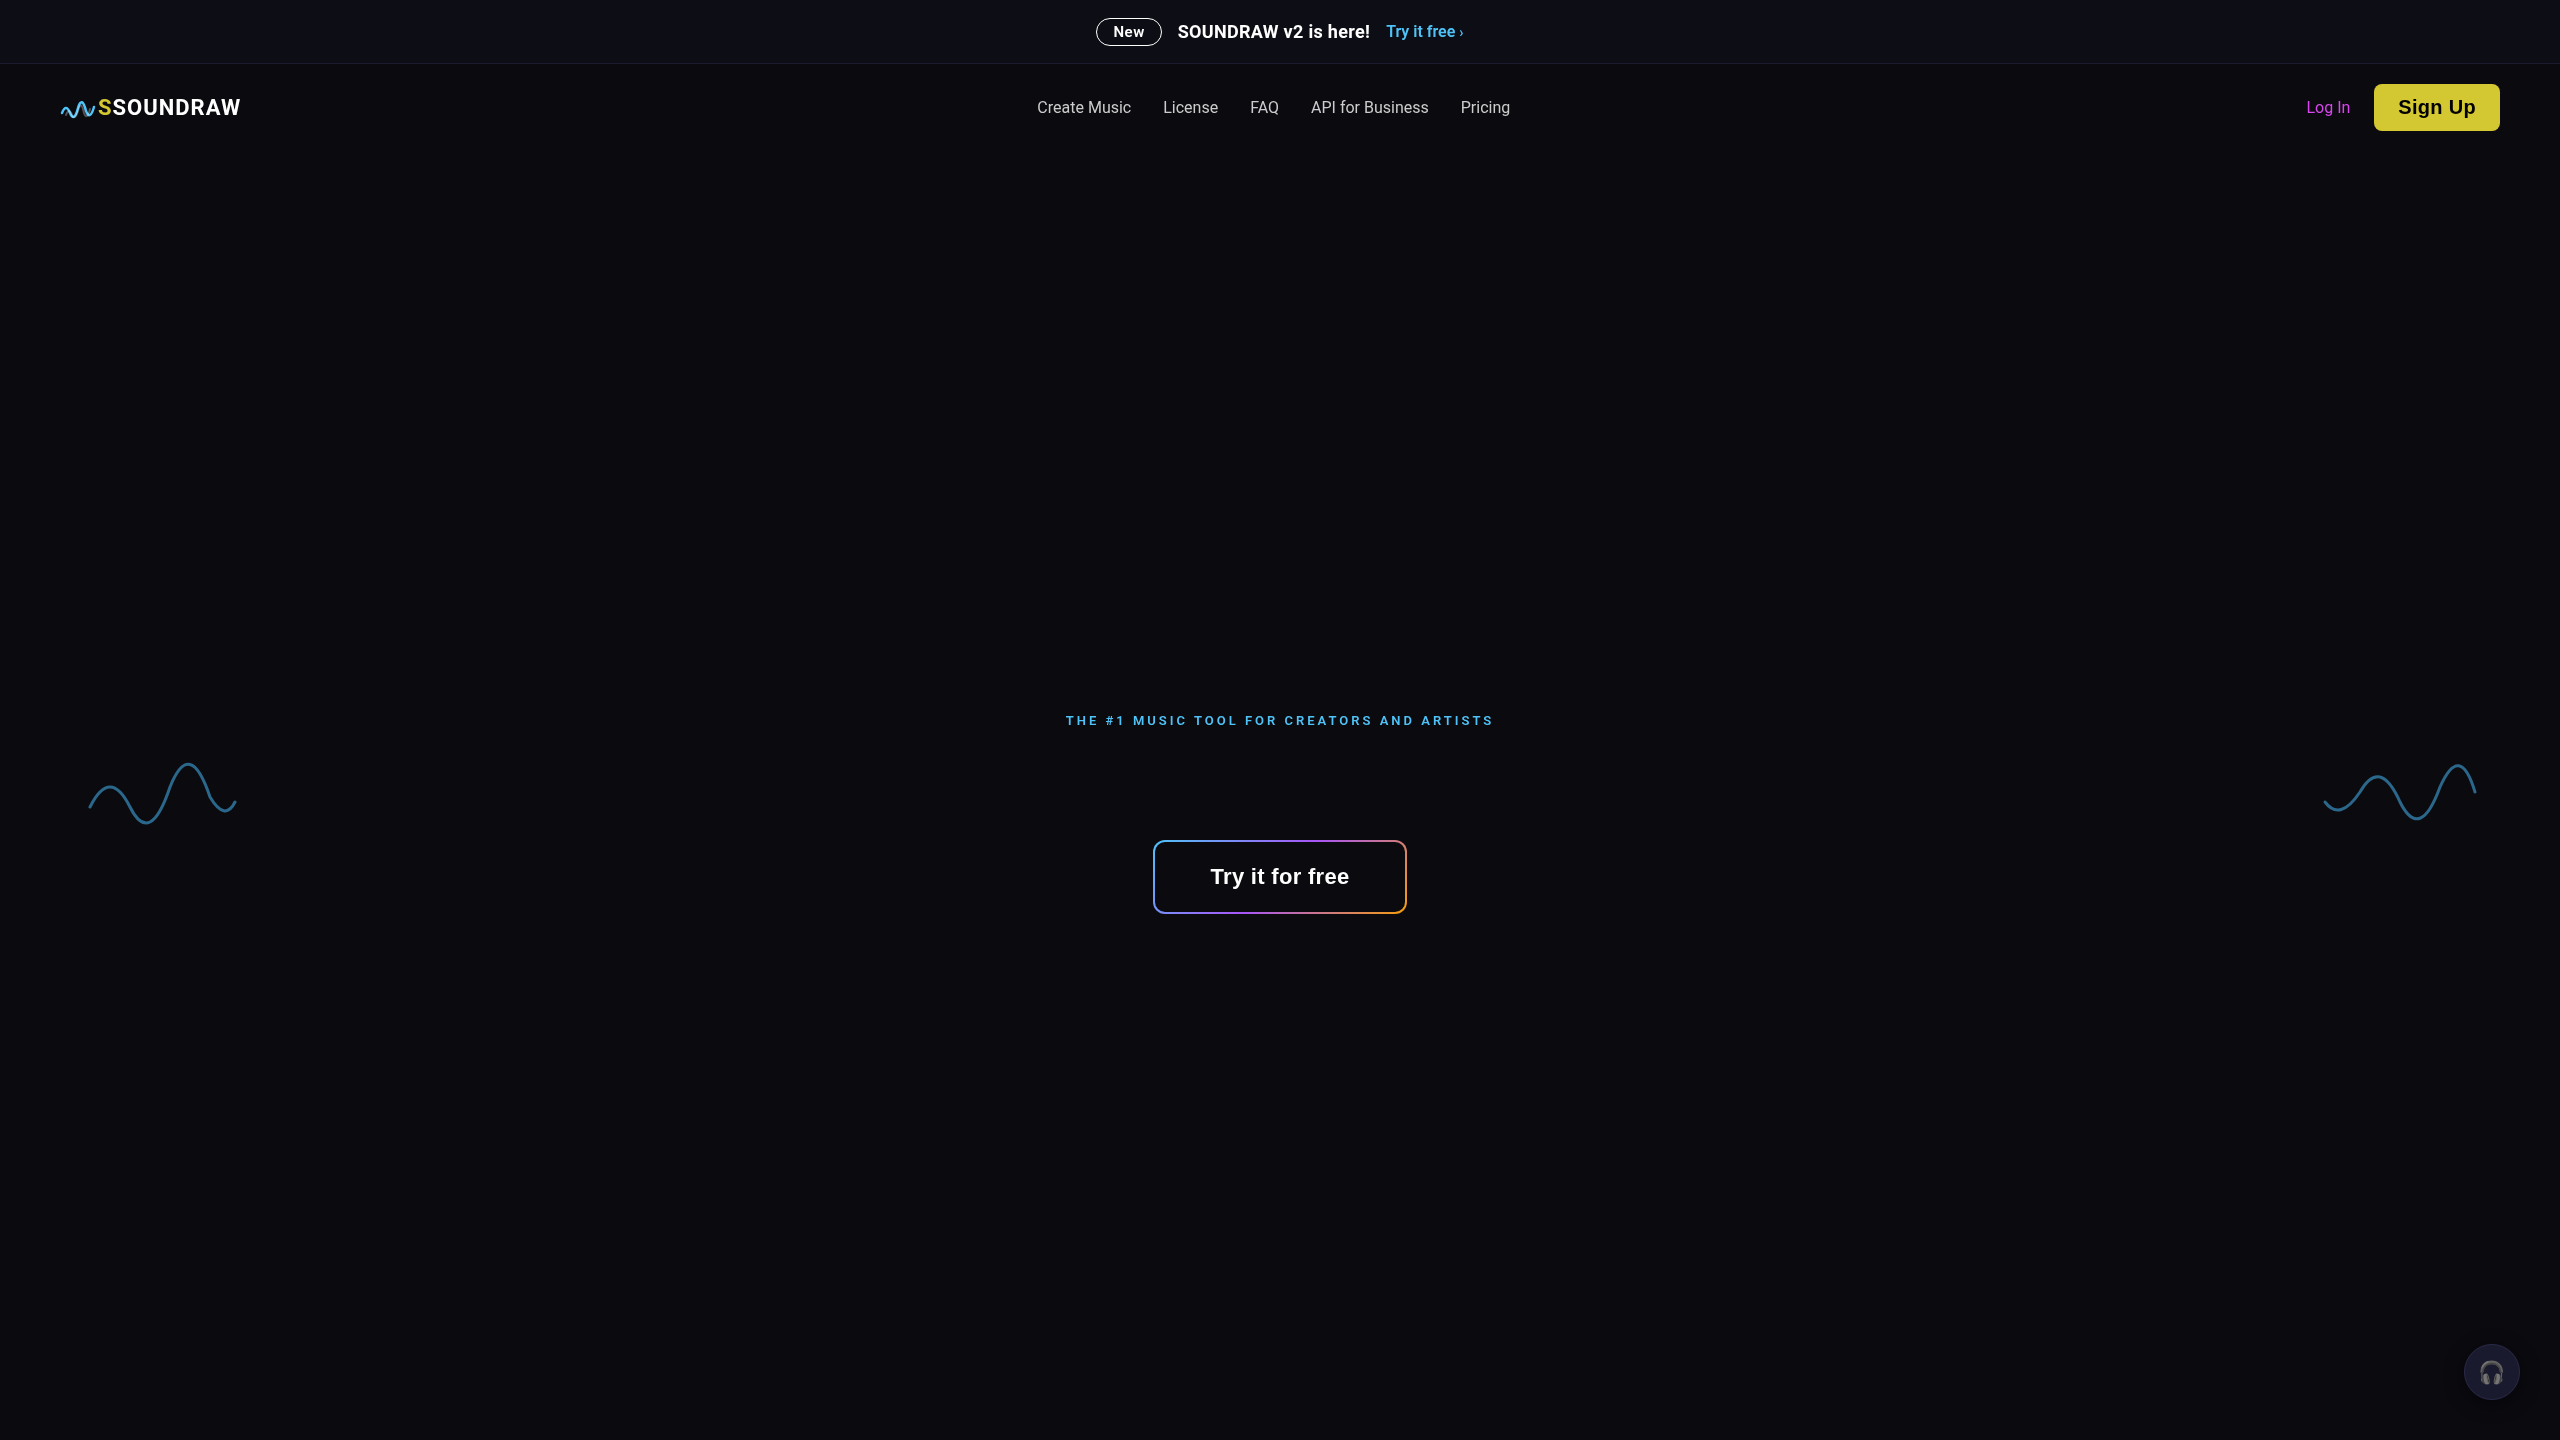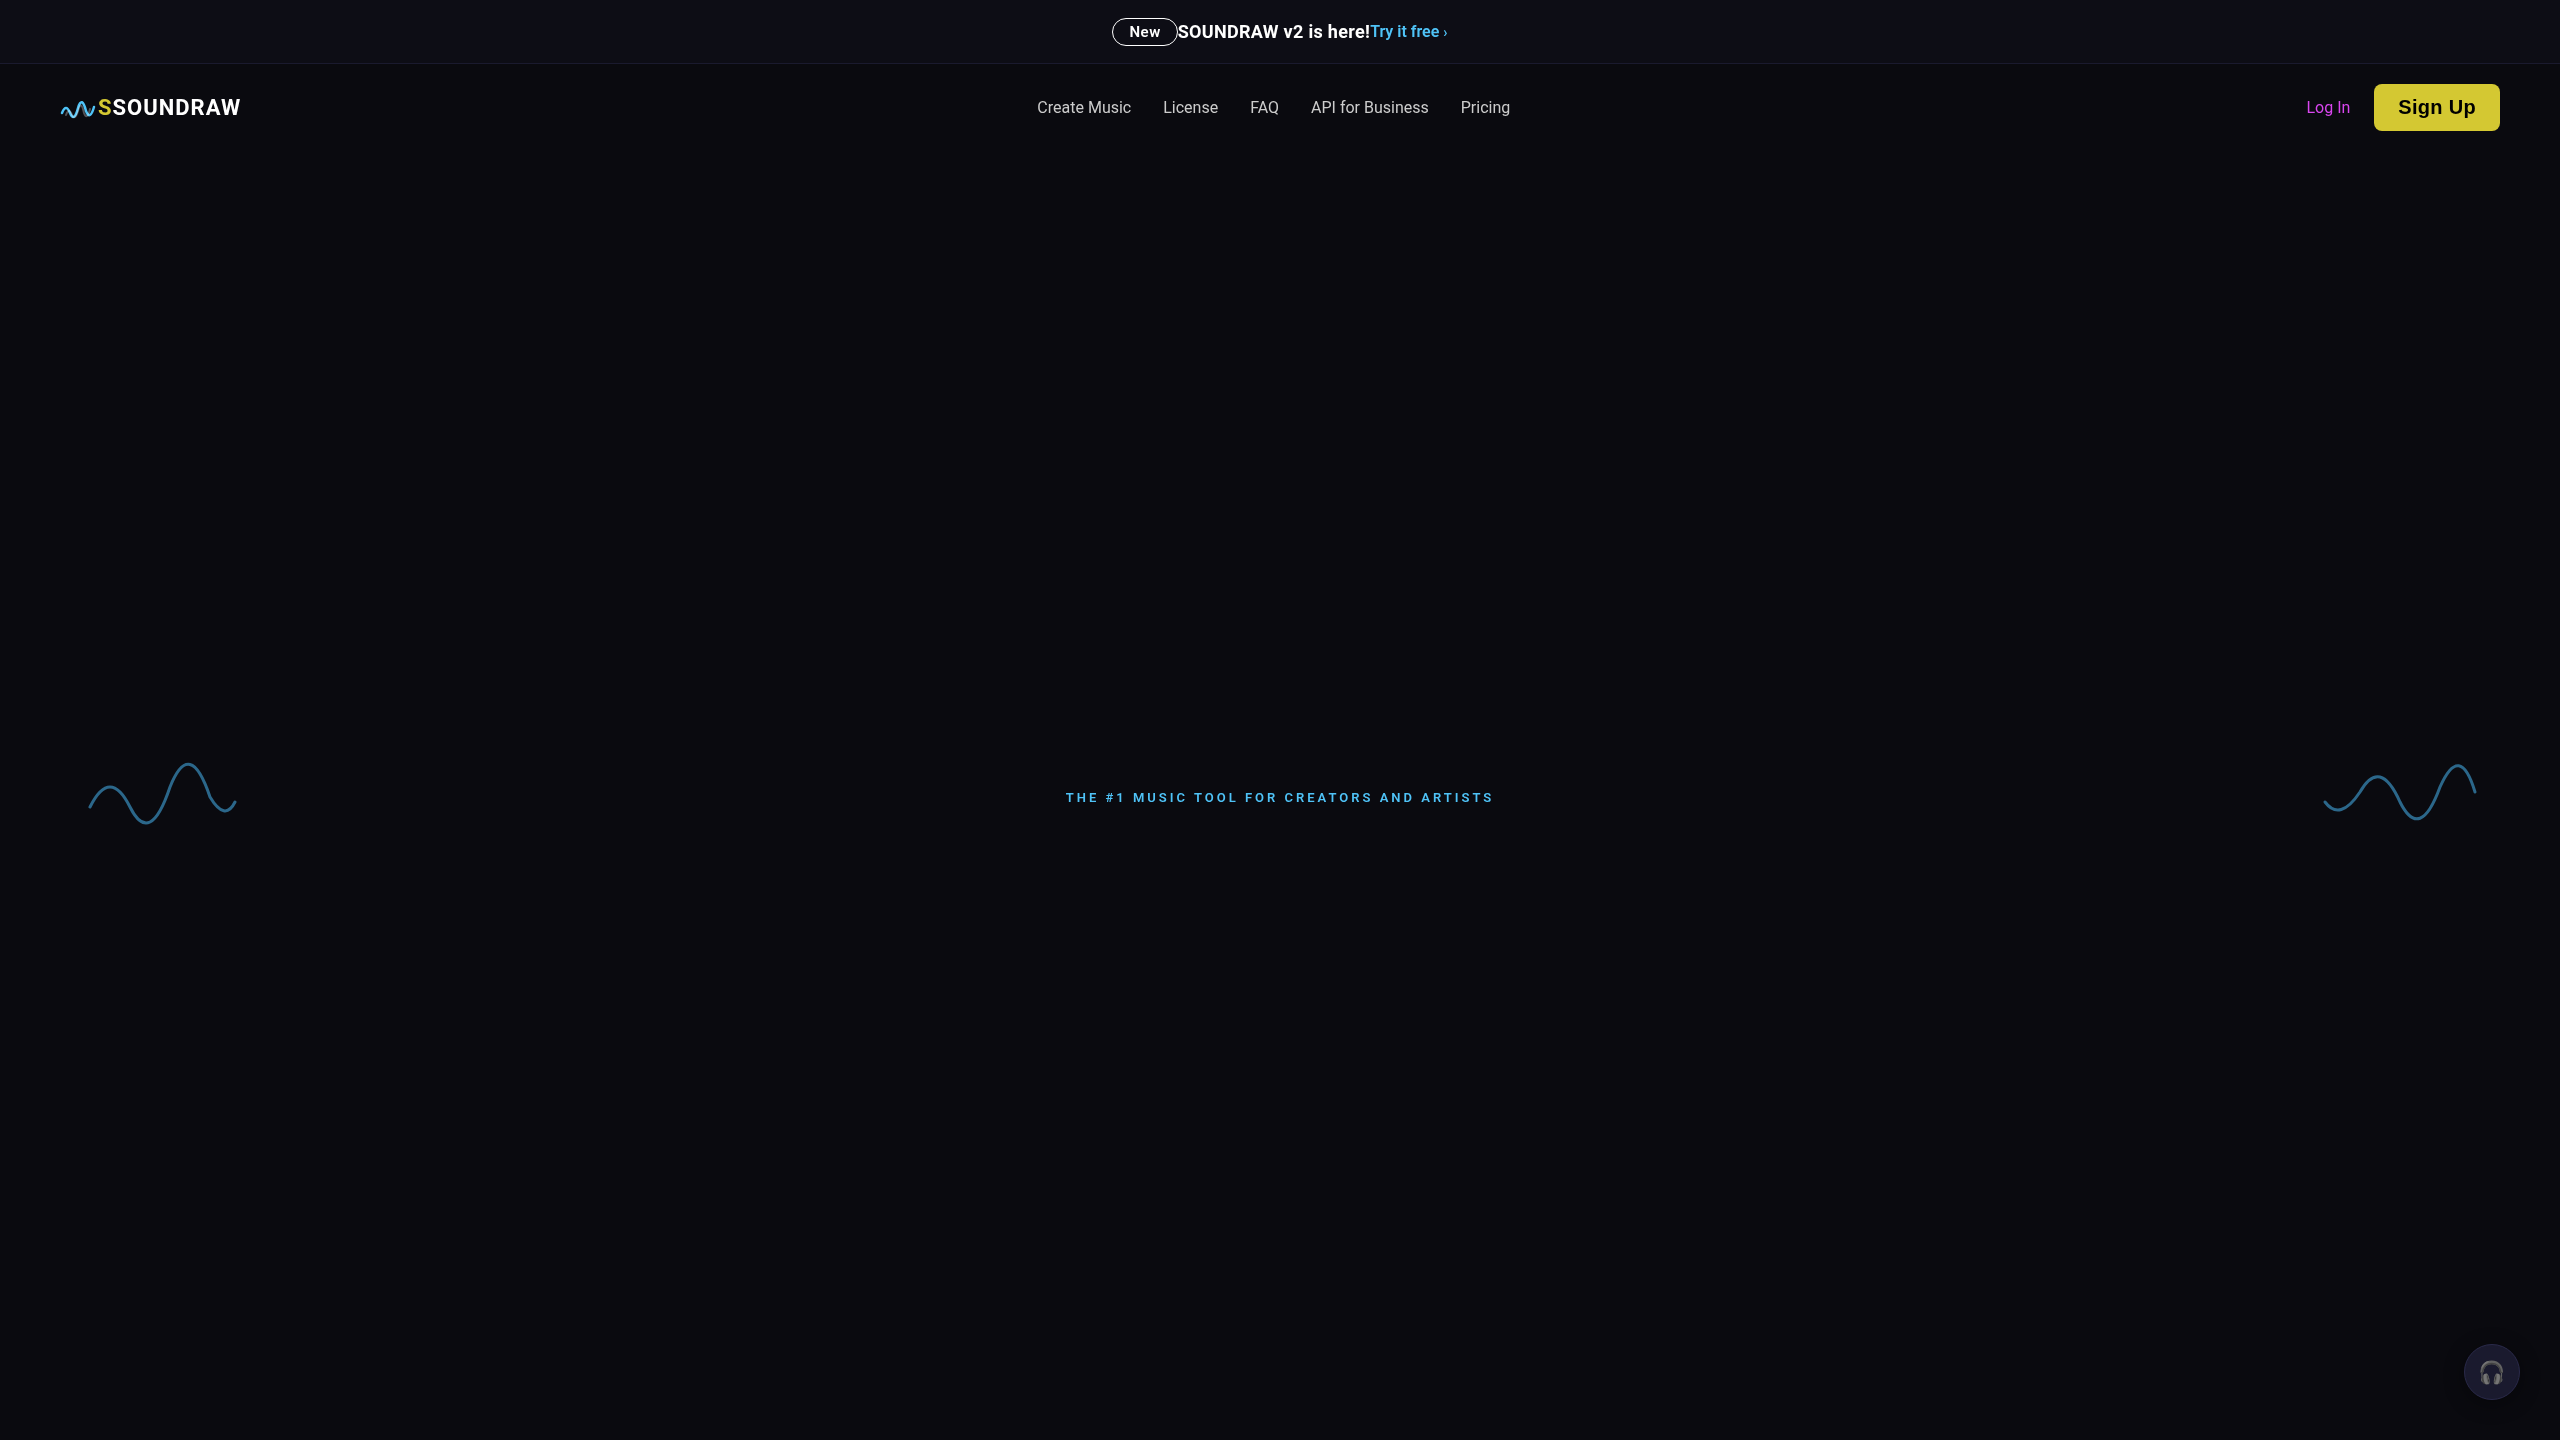--- a/index.html
+++ b/index.html
@@ -16,20 +16,21 @@
       overflow-x: hidden;
     }
 
     
     .announcement-bar {
       background-color: #0d0d15;
       border-bottom: 1px solid #1a1a2e;
       display: flex;
       align-items: center;
       justify-content: center;
+      gap: 16px;
       padding: 12px 20px;
       height: 64px;
     }
 
     .new-badge {
       border: 1.5px solid #ffffff;
       border-radius: 50px;
       padding: 4px 16px;
       font-size: 15px;
       font-weight: 600;
@@ -288,17 +289,20 @@
 
   <div class="wave-right">
     <svg width="160" height="100" viewBox="0 0 160 100" fill="none" xmlns="http://www.w3.org/2000/svg">
       <path d="M5 55 Q20 75 40 45 Q60 10 80 55 Q100 95 120 40 Q140 -5 155 45" stroke="#3a8fbf" stroke-width="3" fill="none" stroke-linecap="round"></path>
     </svg>
   </div>
 
   <p class="hero-subtitle">THE #1 MUSIC TOOL FOR CREATORS AND ARTISTS</p>
 
 
+  <div class="hero-cta">
+    <button class="try-for-free-btn">Try it for free</button>
+  </div>
 </section>
 
 <div class="support-btn">
   <span>🎧</span>
 </div>
 
 </body></html>

